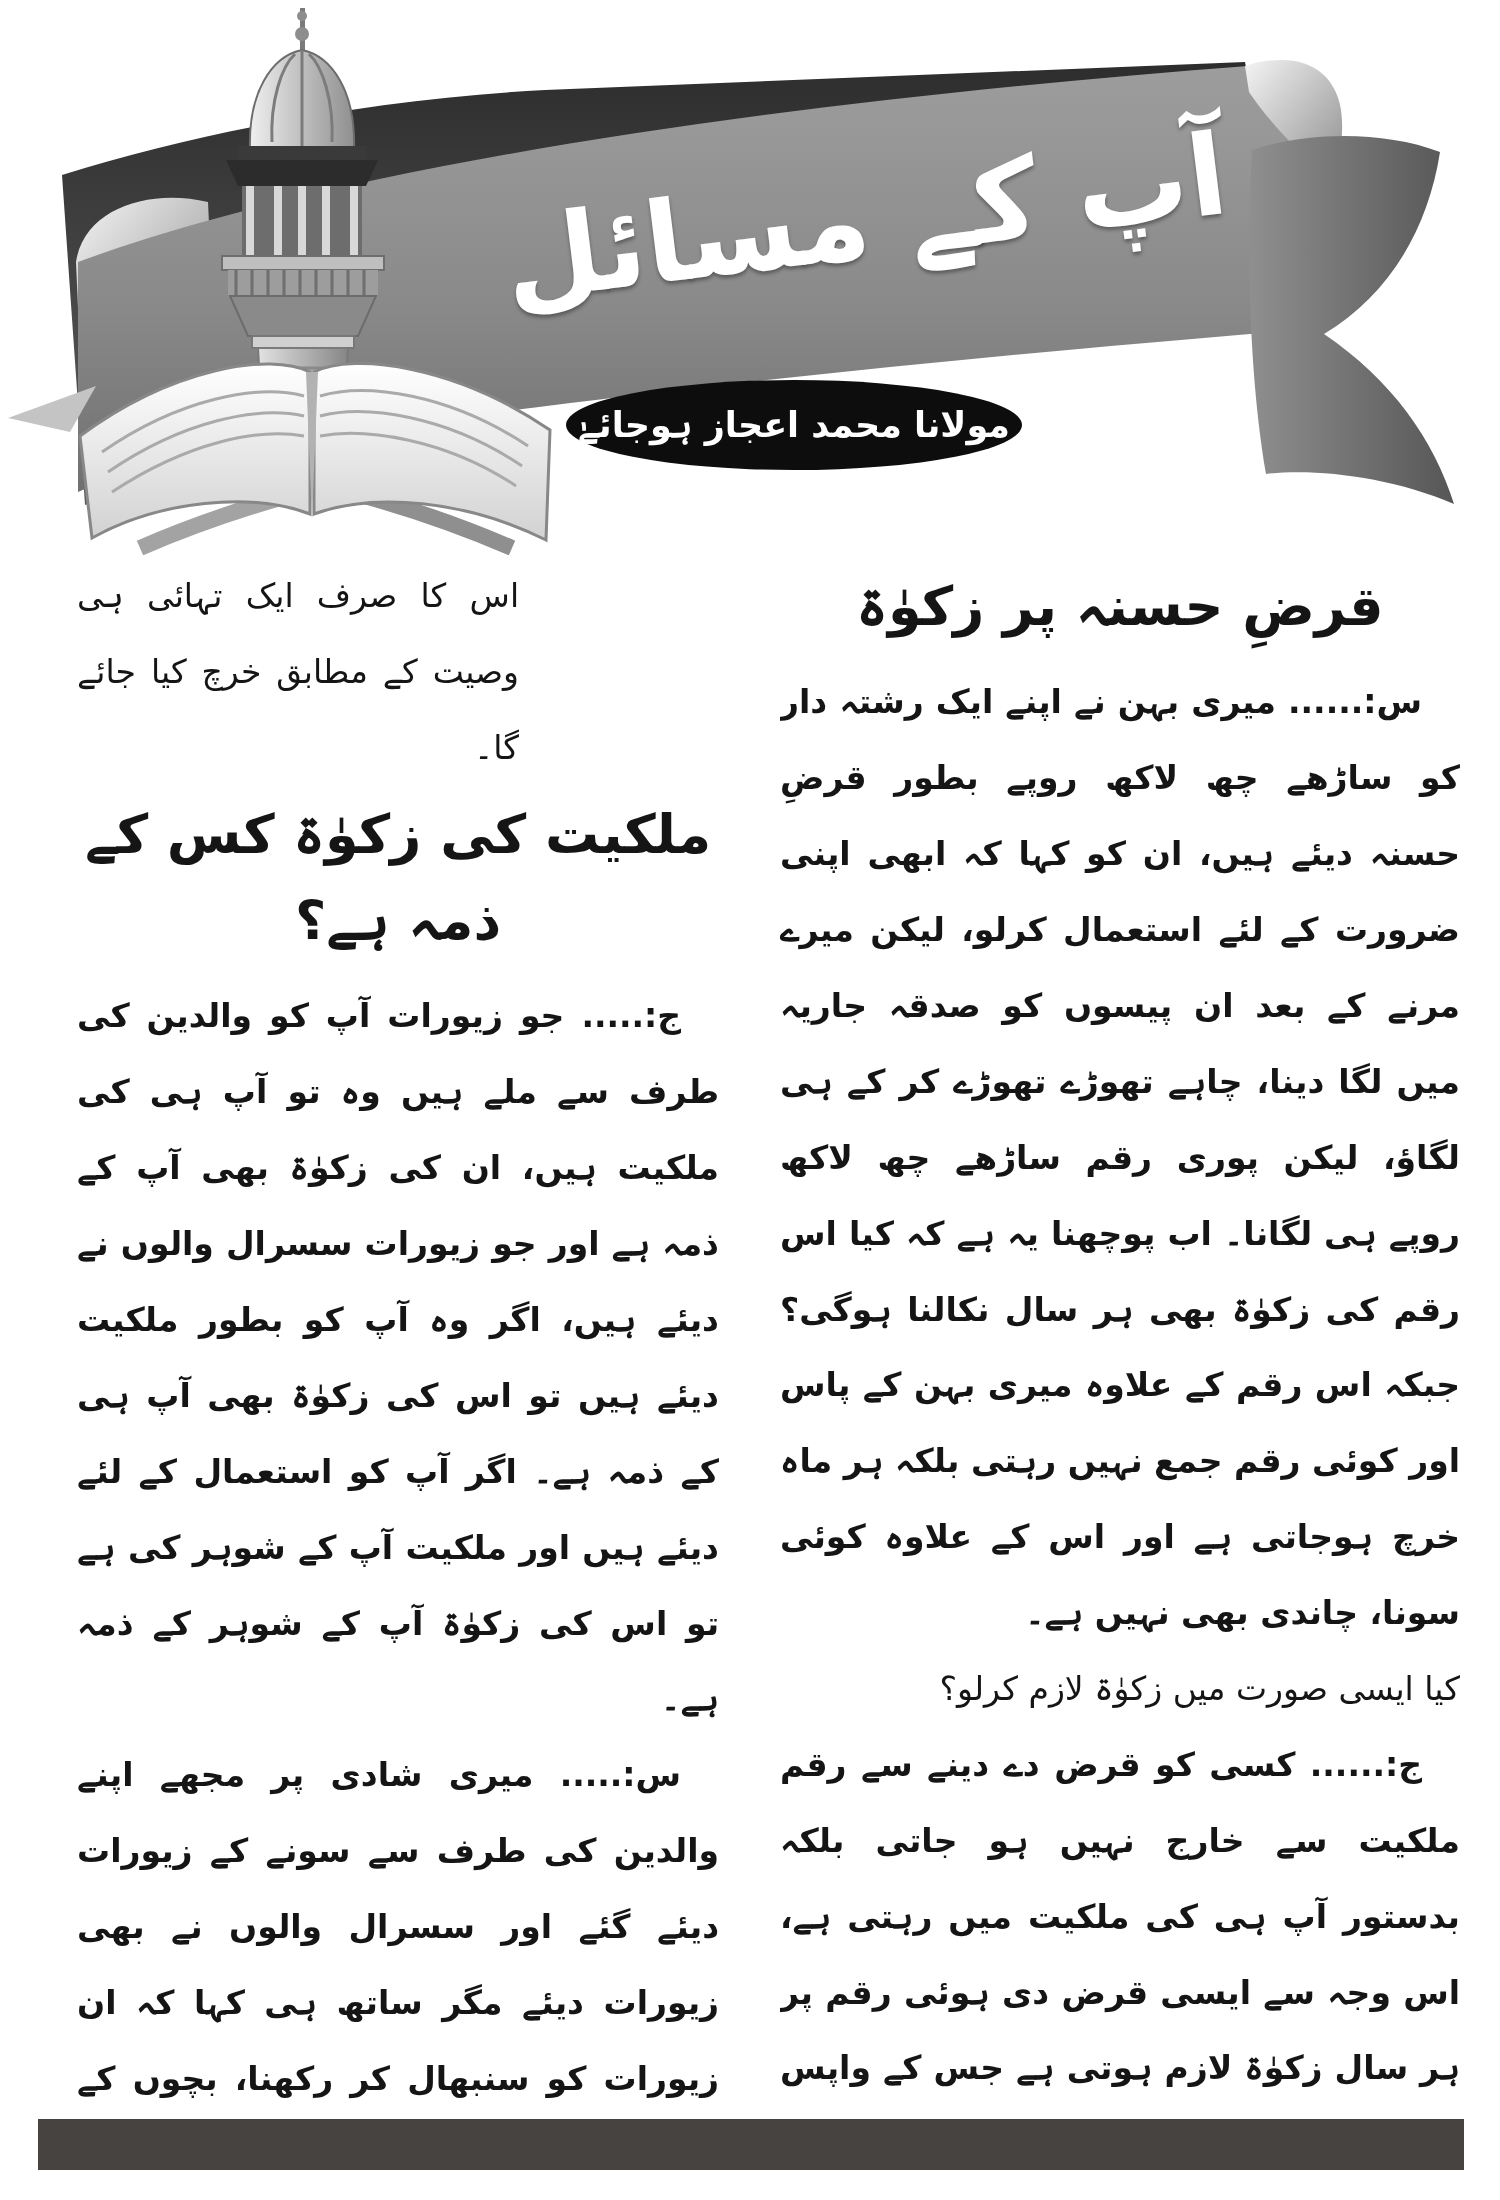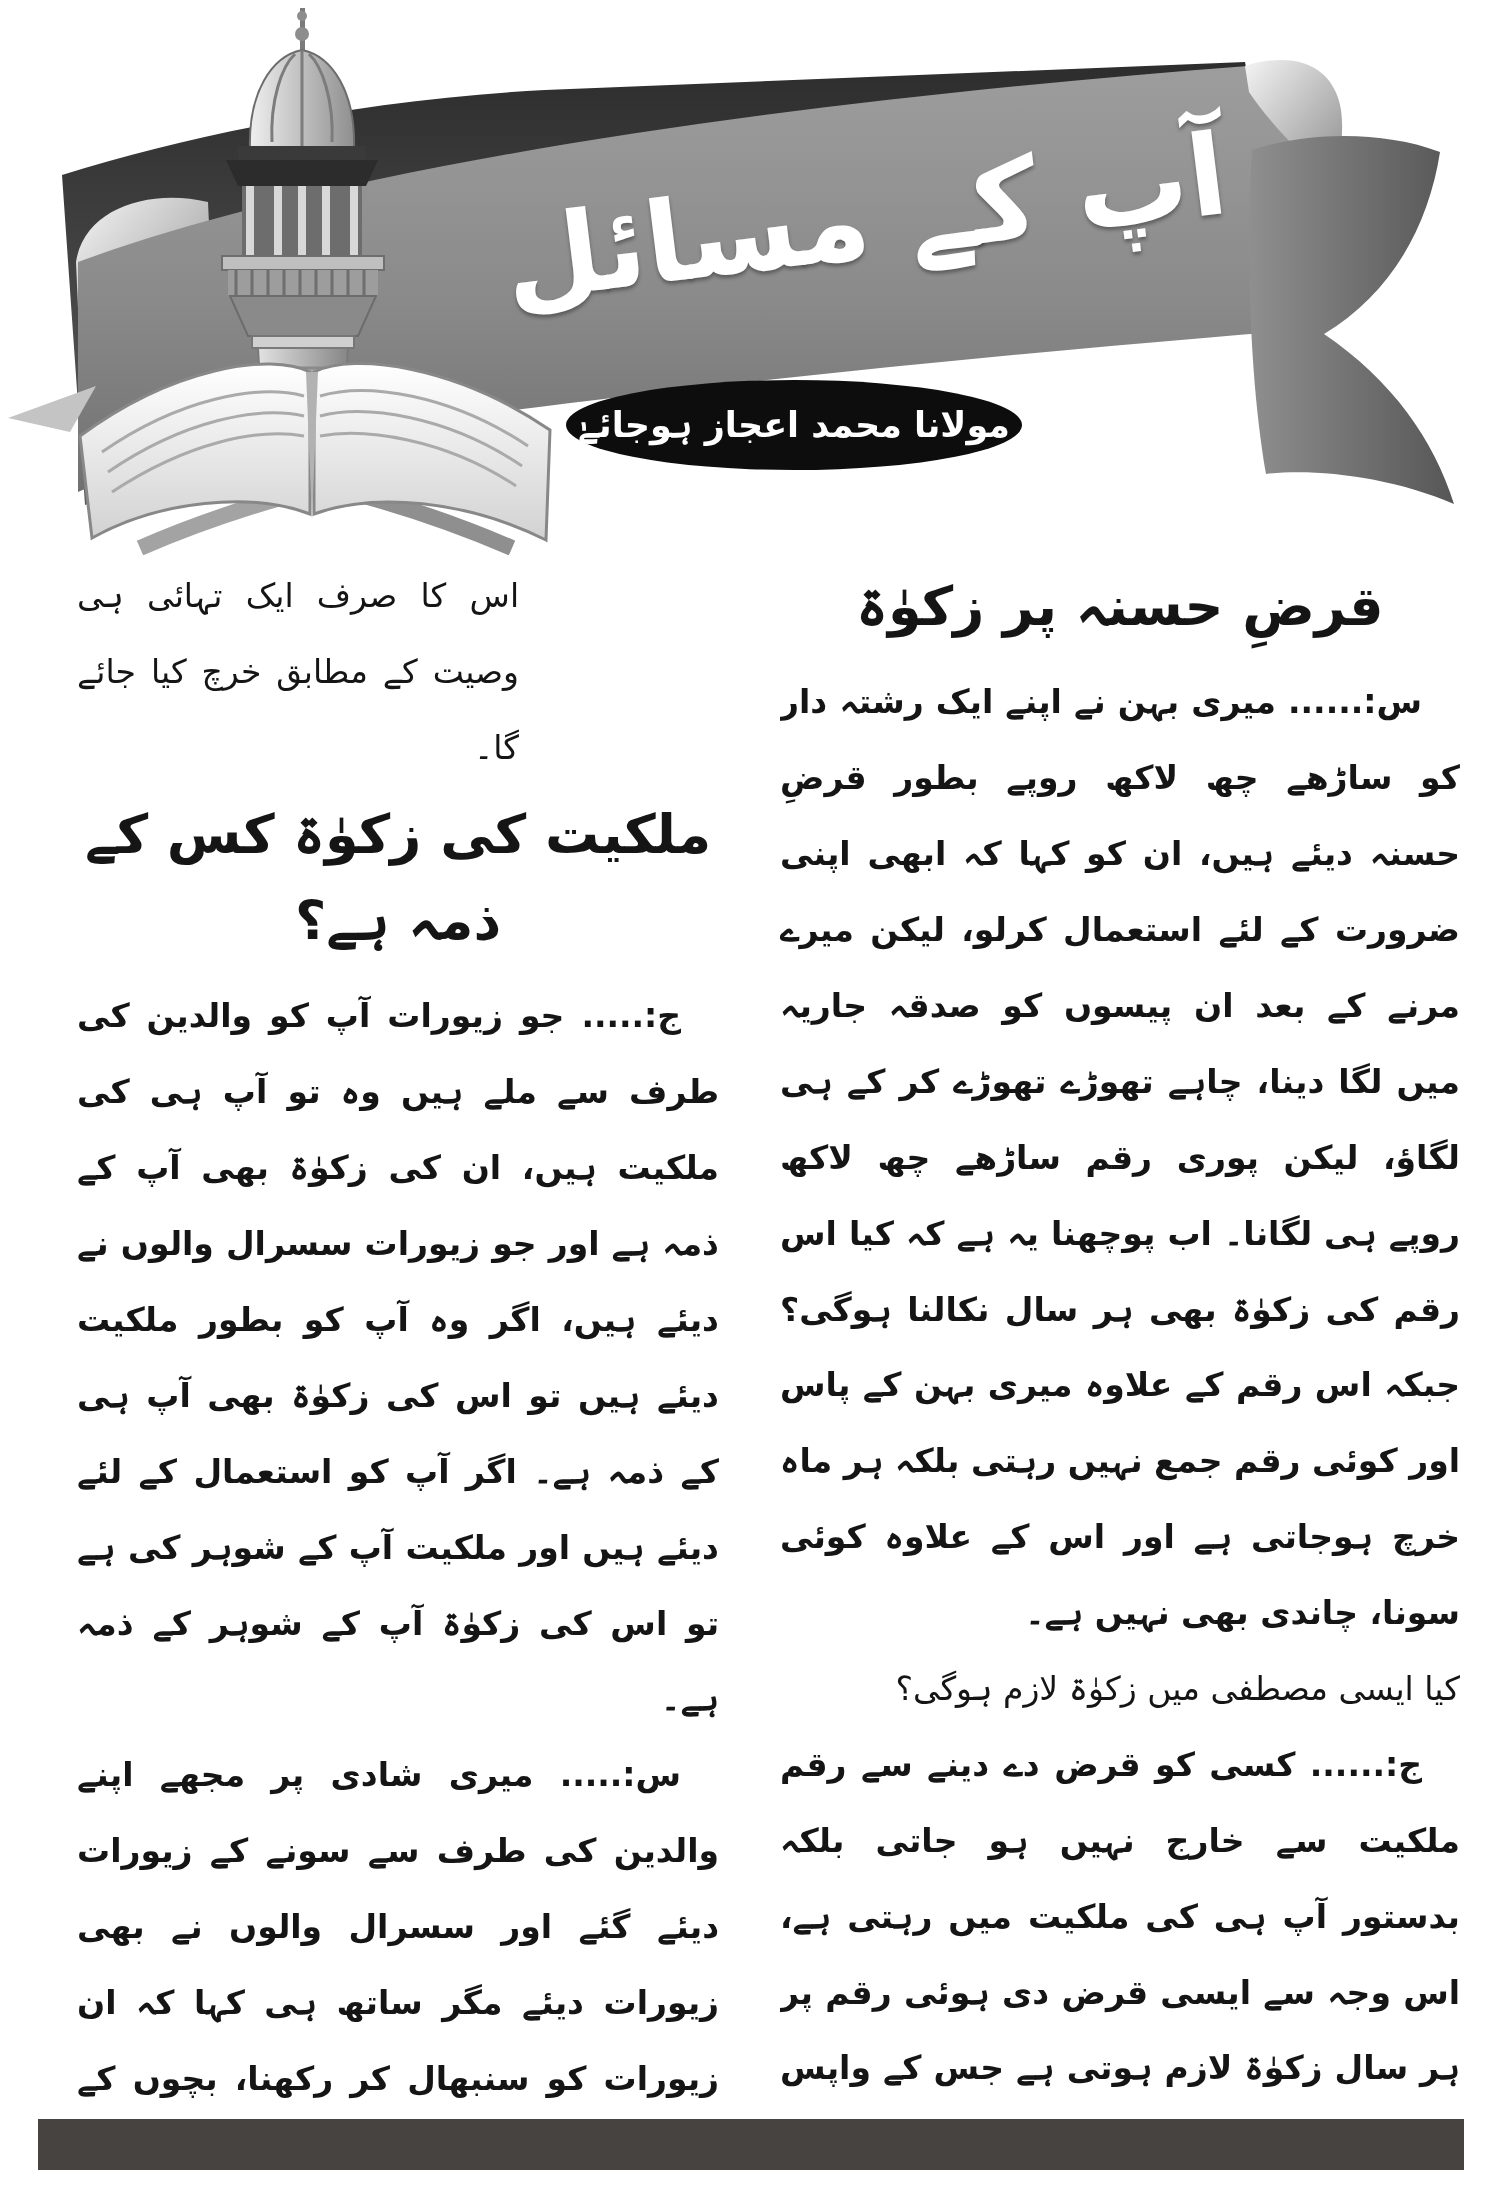--- a/index.html
+++ b/index.html
@@ -125,21 +125,21 @@
     <div class="author-badge">
       <span>مولانا محمد اعجاز ہوجائےٰ</span>
     </div>
   </div>
 
   <div class="columns">
 
     <div class="col col-first">
       <h2 class="col-heading">قرضِ حسنہ پر زکوٰۃ</h2>
       <p class="qa">س:...... میری بہن نے اپنے ایک رشتہ دار کو ساڑھے چھ لاکھ روپے بطور قرضِ حسنہ دیئے ہیں، ان کو کہا کہ ابھی اپنی ضرورت کے لئے استعمال کرلو، لیکن میرے مرنے کے بعد ان پیسوں کو صدقہ جاریہ میں لگا دینا، چاہے تھوڑے تھوڑے کر کے ہی لگاؤ، لیکن پوری رقم ساڑھے چھ لاکھ روپے ہی لگانا۔ اب پوچھنا یہ ہے کہ کیا اس رقم کی زکوٰۃ بھی ہر سال نکالنا ہوگی؟ جبکہ اس رقم کے علاوہ میری بہن کے پاس اور کوئی رقم جمع نہیں رہتی بلکہ ہر ماہ خرچ ہوجاتی ہے اور اس کے علاوہ کوئی سونا، چاندی بھی نہیں ہے۔</p>
-      <p class="subquestion">کیا ایسی مصطفی میں زکوٰۃ لازم ہوگی؟</p>
+      <p class="subquestion">کیا ایسی صورت میں زکوٰۃ لازم کرلو؟</p>
       <p class="qa">ج:...... کسی کو قرض دے دینے سے رقم ملکیت سے خارج نہیں ہو جاتی بلکہ بدستور آپ ہی کی ملکیت میں رہتی ہے، اس وجہ سے ایسی قرض دی ہوئی رقم پر ہر سال زکوٰۃ لازم ہوتی ہے جس کے واپس ملنے کی امید ہو، ہاں! اس میں اتنی سہولت ضرور ہے کہ آپ چاہیں تو ہر سال اس رقم کی زکوٰۃ نکالتے رہیں یا پھر رقم وصول ہو جانے کے بعد اس میں سے ایک ساتھ گزشتہ سالوں کی زکوٰۃ نکال دیں۔ لہٰذا صورتِ مسئولہ میں آپ نے جو رقم قرض دی ہوئی ہے، اس پر ہر سال ڈھائی فیصد زکوٰۃ لازم ہے اور آپ کے انتقال کے بعد اس رقم کی حیثیت ترکہ کی ہوجائے گی اور میت کے ترکہ میں سے صرف ایک تہائی میں ہی وصیت نافذ ہوسکتی ہے، باقی دو تہائی ورثاء کا حق ہوتا ہے۔ اس لئے اگر یہ رقم آپ کے کُل مال کا ایک تہائی ہے پھر تو صدقہ جاریہ میں لگانے کی وصیت درست ہے، ورنہ یہ رقم ورثاء کو ملے گی اور</p>
     </div>
 
     <div class="col col-second">
       <p class="carryover">اس کا صرف ایک تہائی ہی وصیت کے مطابق خرچ کیا جائے گا۔</p>
       <h2 class="col-heading">ملکیت کی زکوٰۃ کس کے ذمہ ہے؟</h2>
       <p class="qa">ج:..... جو زیورات آپ کو والدین کی طرف سے ملے ہیں وہ تو آپ ہی کی ملکیت ہیں، ان کی زکوٰۃ بھی آپ کے ذمہ ہے اور جو زیورات سسرال والوں نے دیئے ہیں، اگر وہ آپ کو بطور ملکیت دیئے ہیں تو اس کی زکوٰۃ بھی آپ ہی کے ذمہ ہے۔ اگر آپ کو استعمال کے لئے دیئے ہیں اور ملکیت آپ کے شوہر کی ہے تو اس کی زکوٰۃ آپ کے شوہر کے ذمہ ہے۔</p>
       <p class="qa">س:..... میری شادی پر مجھے اپنے والدین کی طرف سے سونے کے زیورات دیئے گئے اور سسرال والوں نے بھی زیورات دیئے مگر ساتھ ہی کہا کہ ان زیورات کو سنبھال کر رکھنا، بچوں کے کام آئیں گے اور اب یہ زیورات لاکرز میں رکھے ہوئے ہیں، میرے استعمال میں نہیں ہیں۔ کیا ان زیورات کی مجھ پر زکوٰۃ لازم ہوگی؟</p>
       <h2 class="col-heading">ناکارہ مال کی زکوٰۃ</h2>
       <p class="qa">س:.... اگر کسی کے پاس کچھ مال گودام میں کئی سالوں سے پڑا ہوا ہو جس کی اب مارکیٹ ویلیو بھی نہ ہو صرف کباڑ میں ہی جائے گا، کیا اس پر بھی زکوٰۃ ہوگی؟</p>

